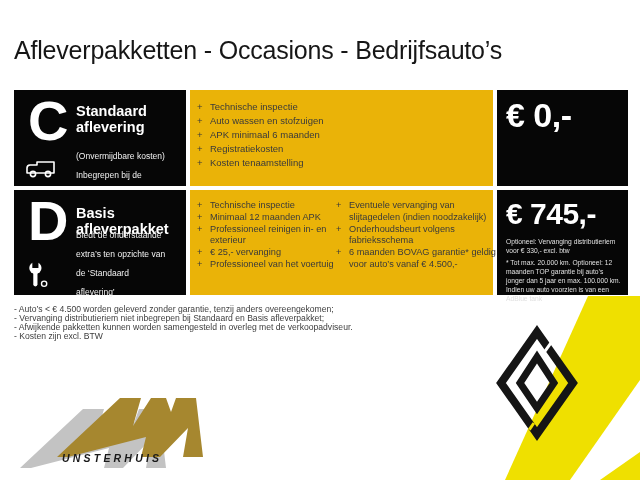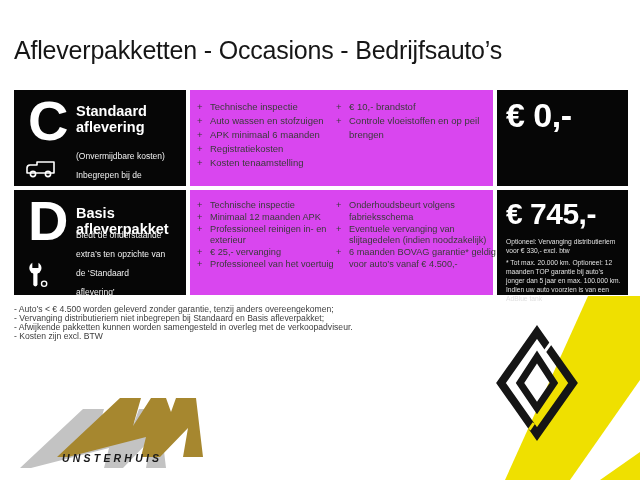--- a/index.html
+++ b/index.html
@@ -10,21 +10,21 @@
   .page-title{
     position:absolute;left:14px;top:36px;margin:0;
     font-size:25px;font-weight:normal;letter-spacing:-0.2px;color:#161616;white-space:nowrap;
   }
   
   .row{position:absolute;left:0;width:640px}
   .row1{top:90px;height:96px}
   .row2{top:190px;height:105px}
   .box{position:absolute;top:0;height:100%}
   .box-left{left:14px;width:172px;background:#060606;color:#fff}
-  .box-mid{left:190px;width:303px;background:#d946ef;color:#3a3a3a}
+  .box-mid{left:190px;width:303px;background:#eab308;color:#3a3a3a}
   .box-price{left:497px;width:131px;background:#060606;color:#fff}
   .letter{position:absolute;left:14px;top:2px;font-size:56px;font-weight:bold;line-height:58px}
   .pkg-name{position:absolute;left:62px;top:13px;width:104px;font-size:14.5px;font-weight:bold;line-height:16px}
   .row2 .pkg-name{top:15px}
   .pkg-desc{position:absolute;left:62px;width:94px;font-size:8.5px;line-height:19px;color:#f2f2f2}
   .row1 .pkg-desc{top:57px}
   .row2 .pkg-desc{top:36px}
   .pkg-icon{position:absolute;left:10px;bottom:7px}
   
   .col{position:absolute;top:0;list-style:none;margin:0;padding:10px 0 0 0}
@@ -85,24 +85,20 @@
     </svg>
   </div>
   <div class="box box-mid">
     <ul class="col c1">
       <li>Technische inspectie</li>
       <li>Auto wassen en stofzuigen</li>
       <li>APK minimaal 6 maanden</li>
       <li>Registratiekosten</li>
       <li>Kosten tenaamstelling</li>
     </ul>
-    <ul class="col c2">
-      <li>€ 10,- brandstof</li>
-      <li>Controle vloeistoffen en op peil brengen</li>
-    </ul>
   </div>
   <div class="box box-price">
     <div class="price-big">€ 0,-</div>
   </div>
 </section>
 
 <section class="row row2">
   <div class="box box-left">
     <div class="letter">D</div>
     <div class="pkg-name">Basis afleverpakket</div>
@@ -116,22 +112,22 @@
   </div>
   <div class="box box-mid">
     <ul class="col c1">
       <li>Technische inspectie</li>
       <li>Minimaal 12 maanden APK</li>
       <li>Professioneel reinigen in- en exterieur</li>
       <li>€ 25,- vervanging</li>
       <li>Professioneel van het voertuig</li>
     </ul>
     <ul class="col c2">
+      <li>Eventuele vervanging van slijtagedelen (indien noodzakelijk)</li>
       <li>Onderhoudsbeurt volgens fabrieksschema</li>
-      <li>Eventuele vervanging van slijtagedelen (indien noodzakelijk)</li>
       <li>6 maanden BOVAG garantie* geldig voor auto’s vanaf € 4.500,-</li>
     </ul>
   </div>
   <div class="box box-price">
     <div class="price-big">€ 745,-</div>
     <div class="price-notes">
       <p>Optioneel: Vervanging distributieriem voor € 330,- excl. btw</p>
       <p>* Tot max. 20.000 km. Optioneel: 12 maanden TOP garantie bij auto’s jonger dan 5 jaar en max. 100.000 km. Indien uw auto voorzien is van een AdBlue tank</p>
     </div>
   </div>

